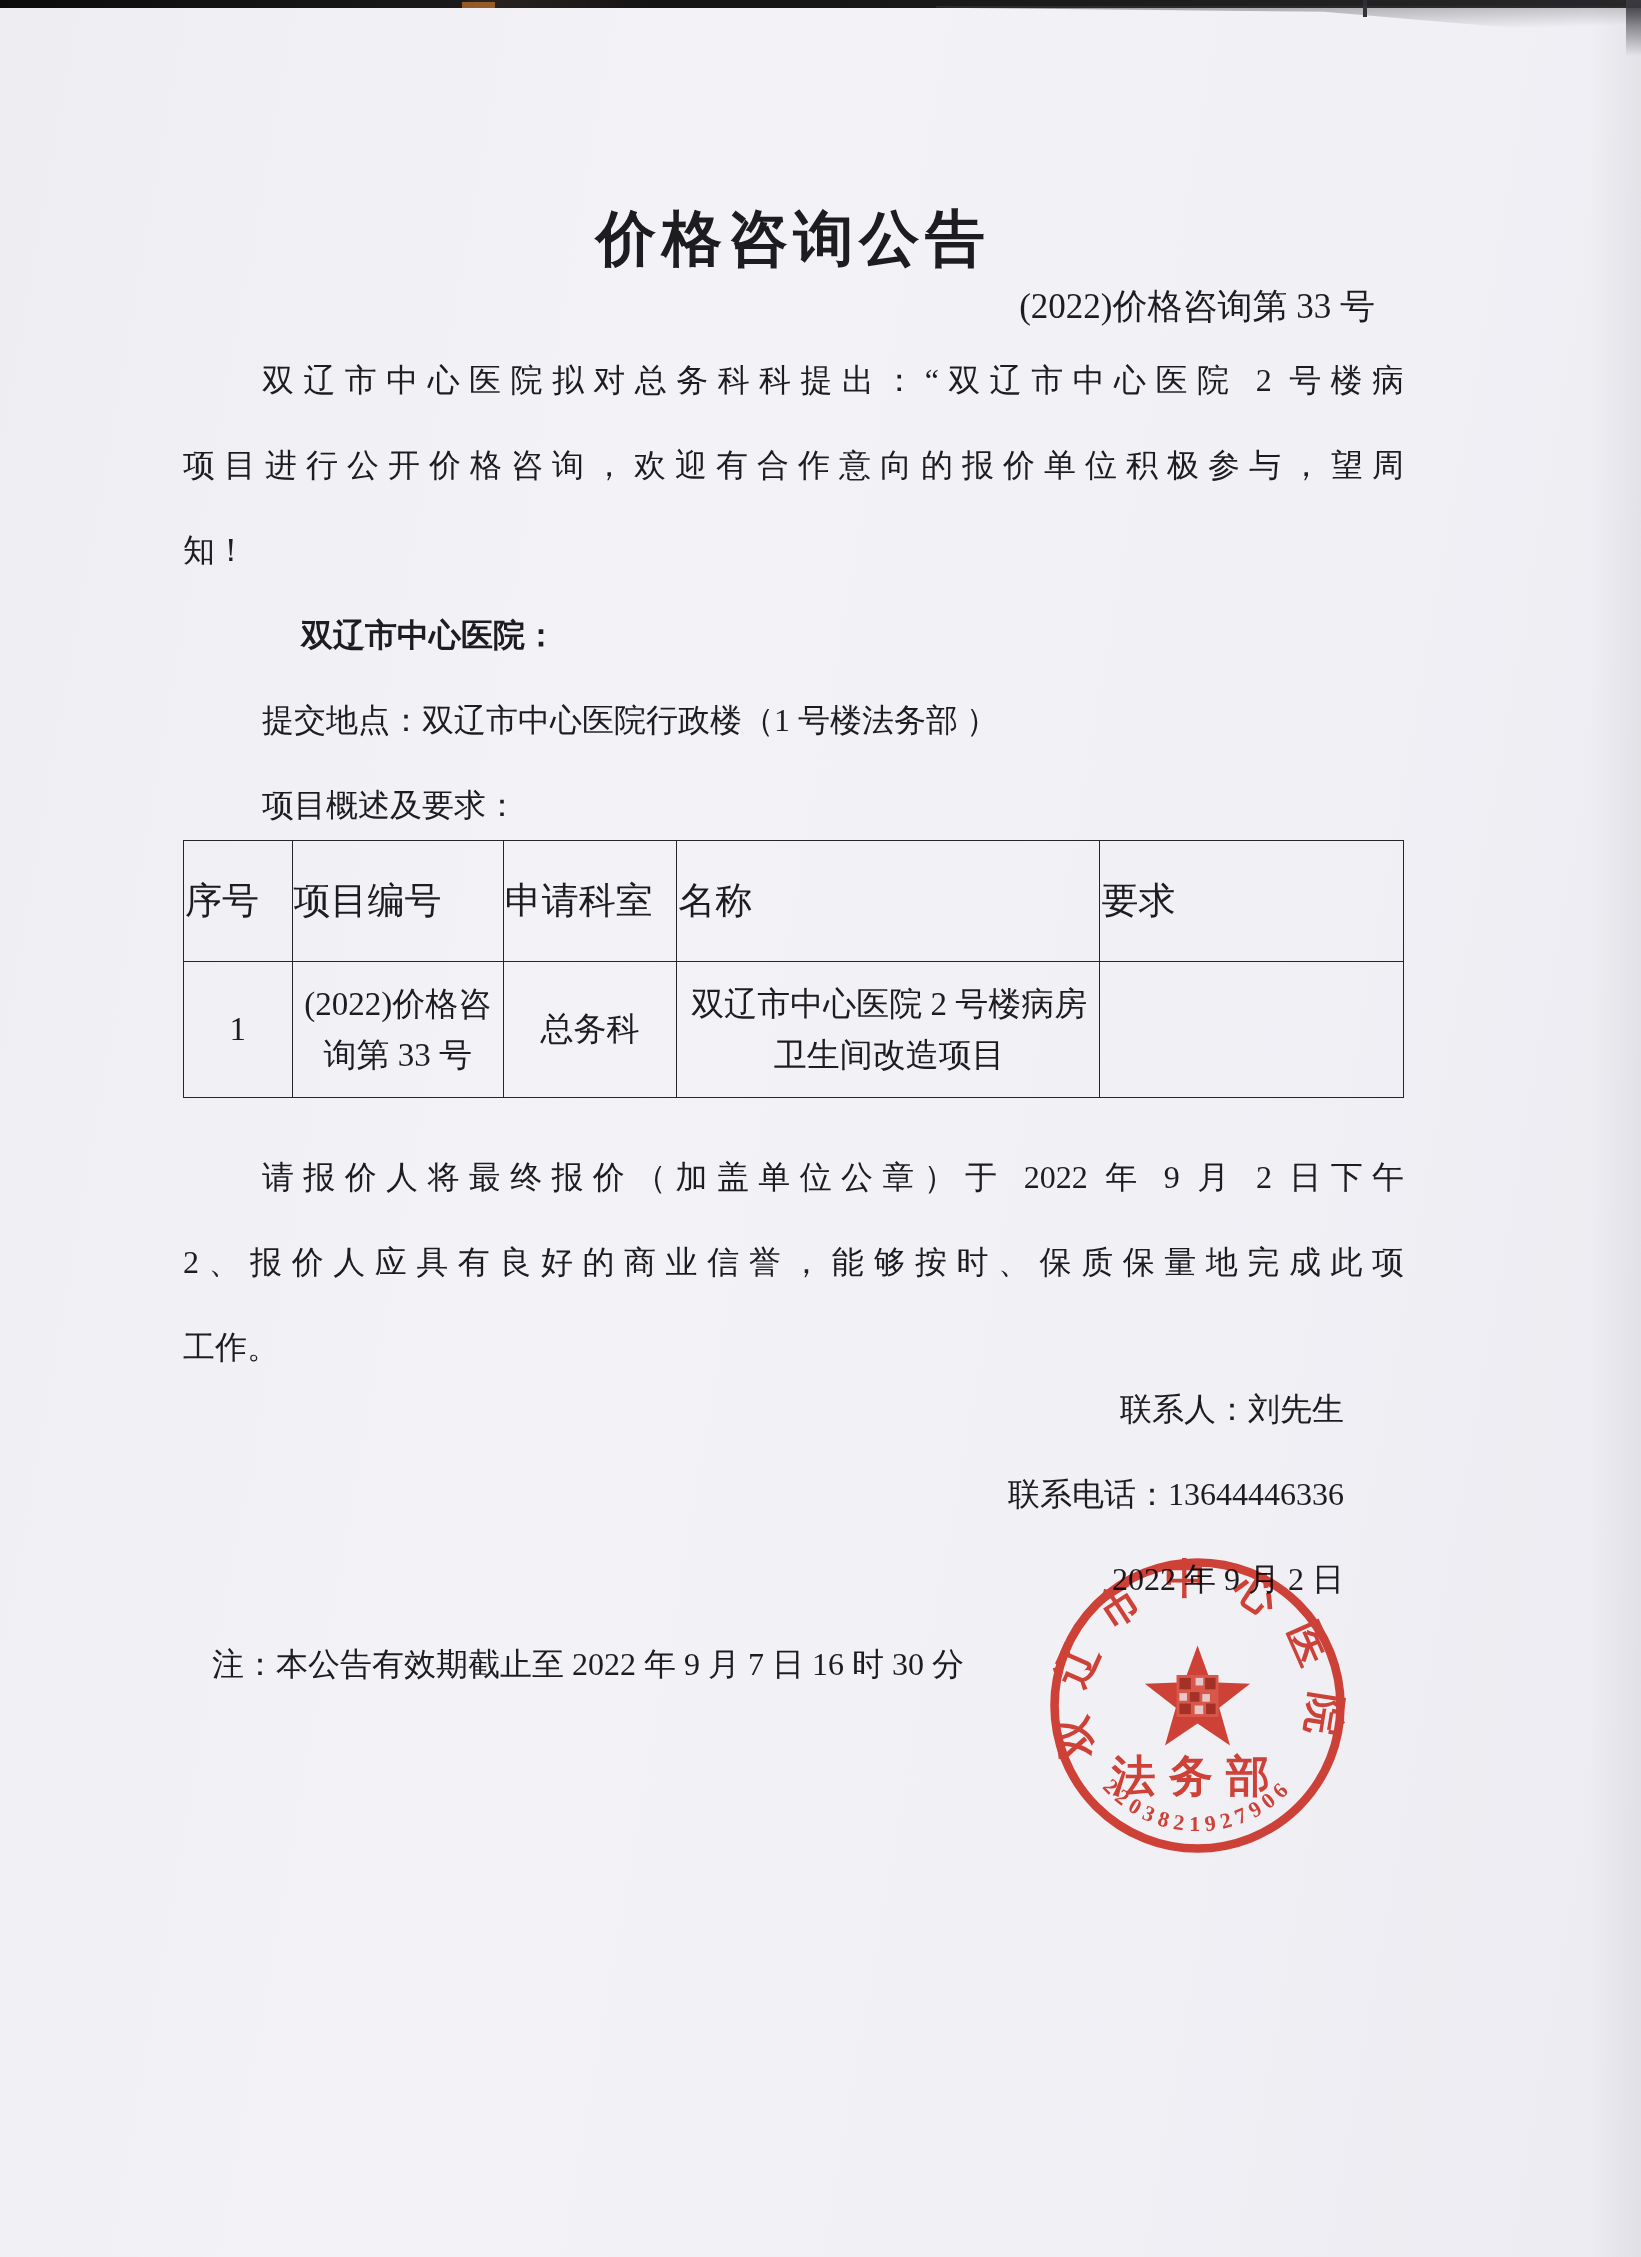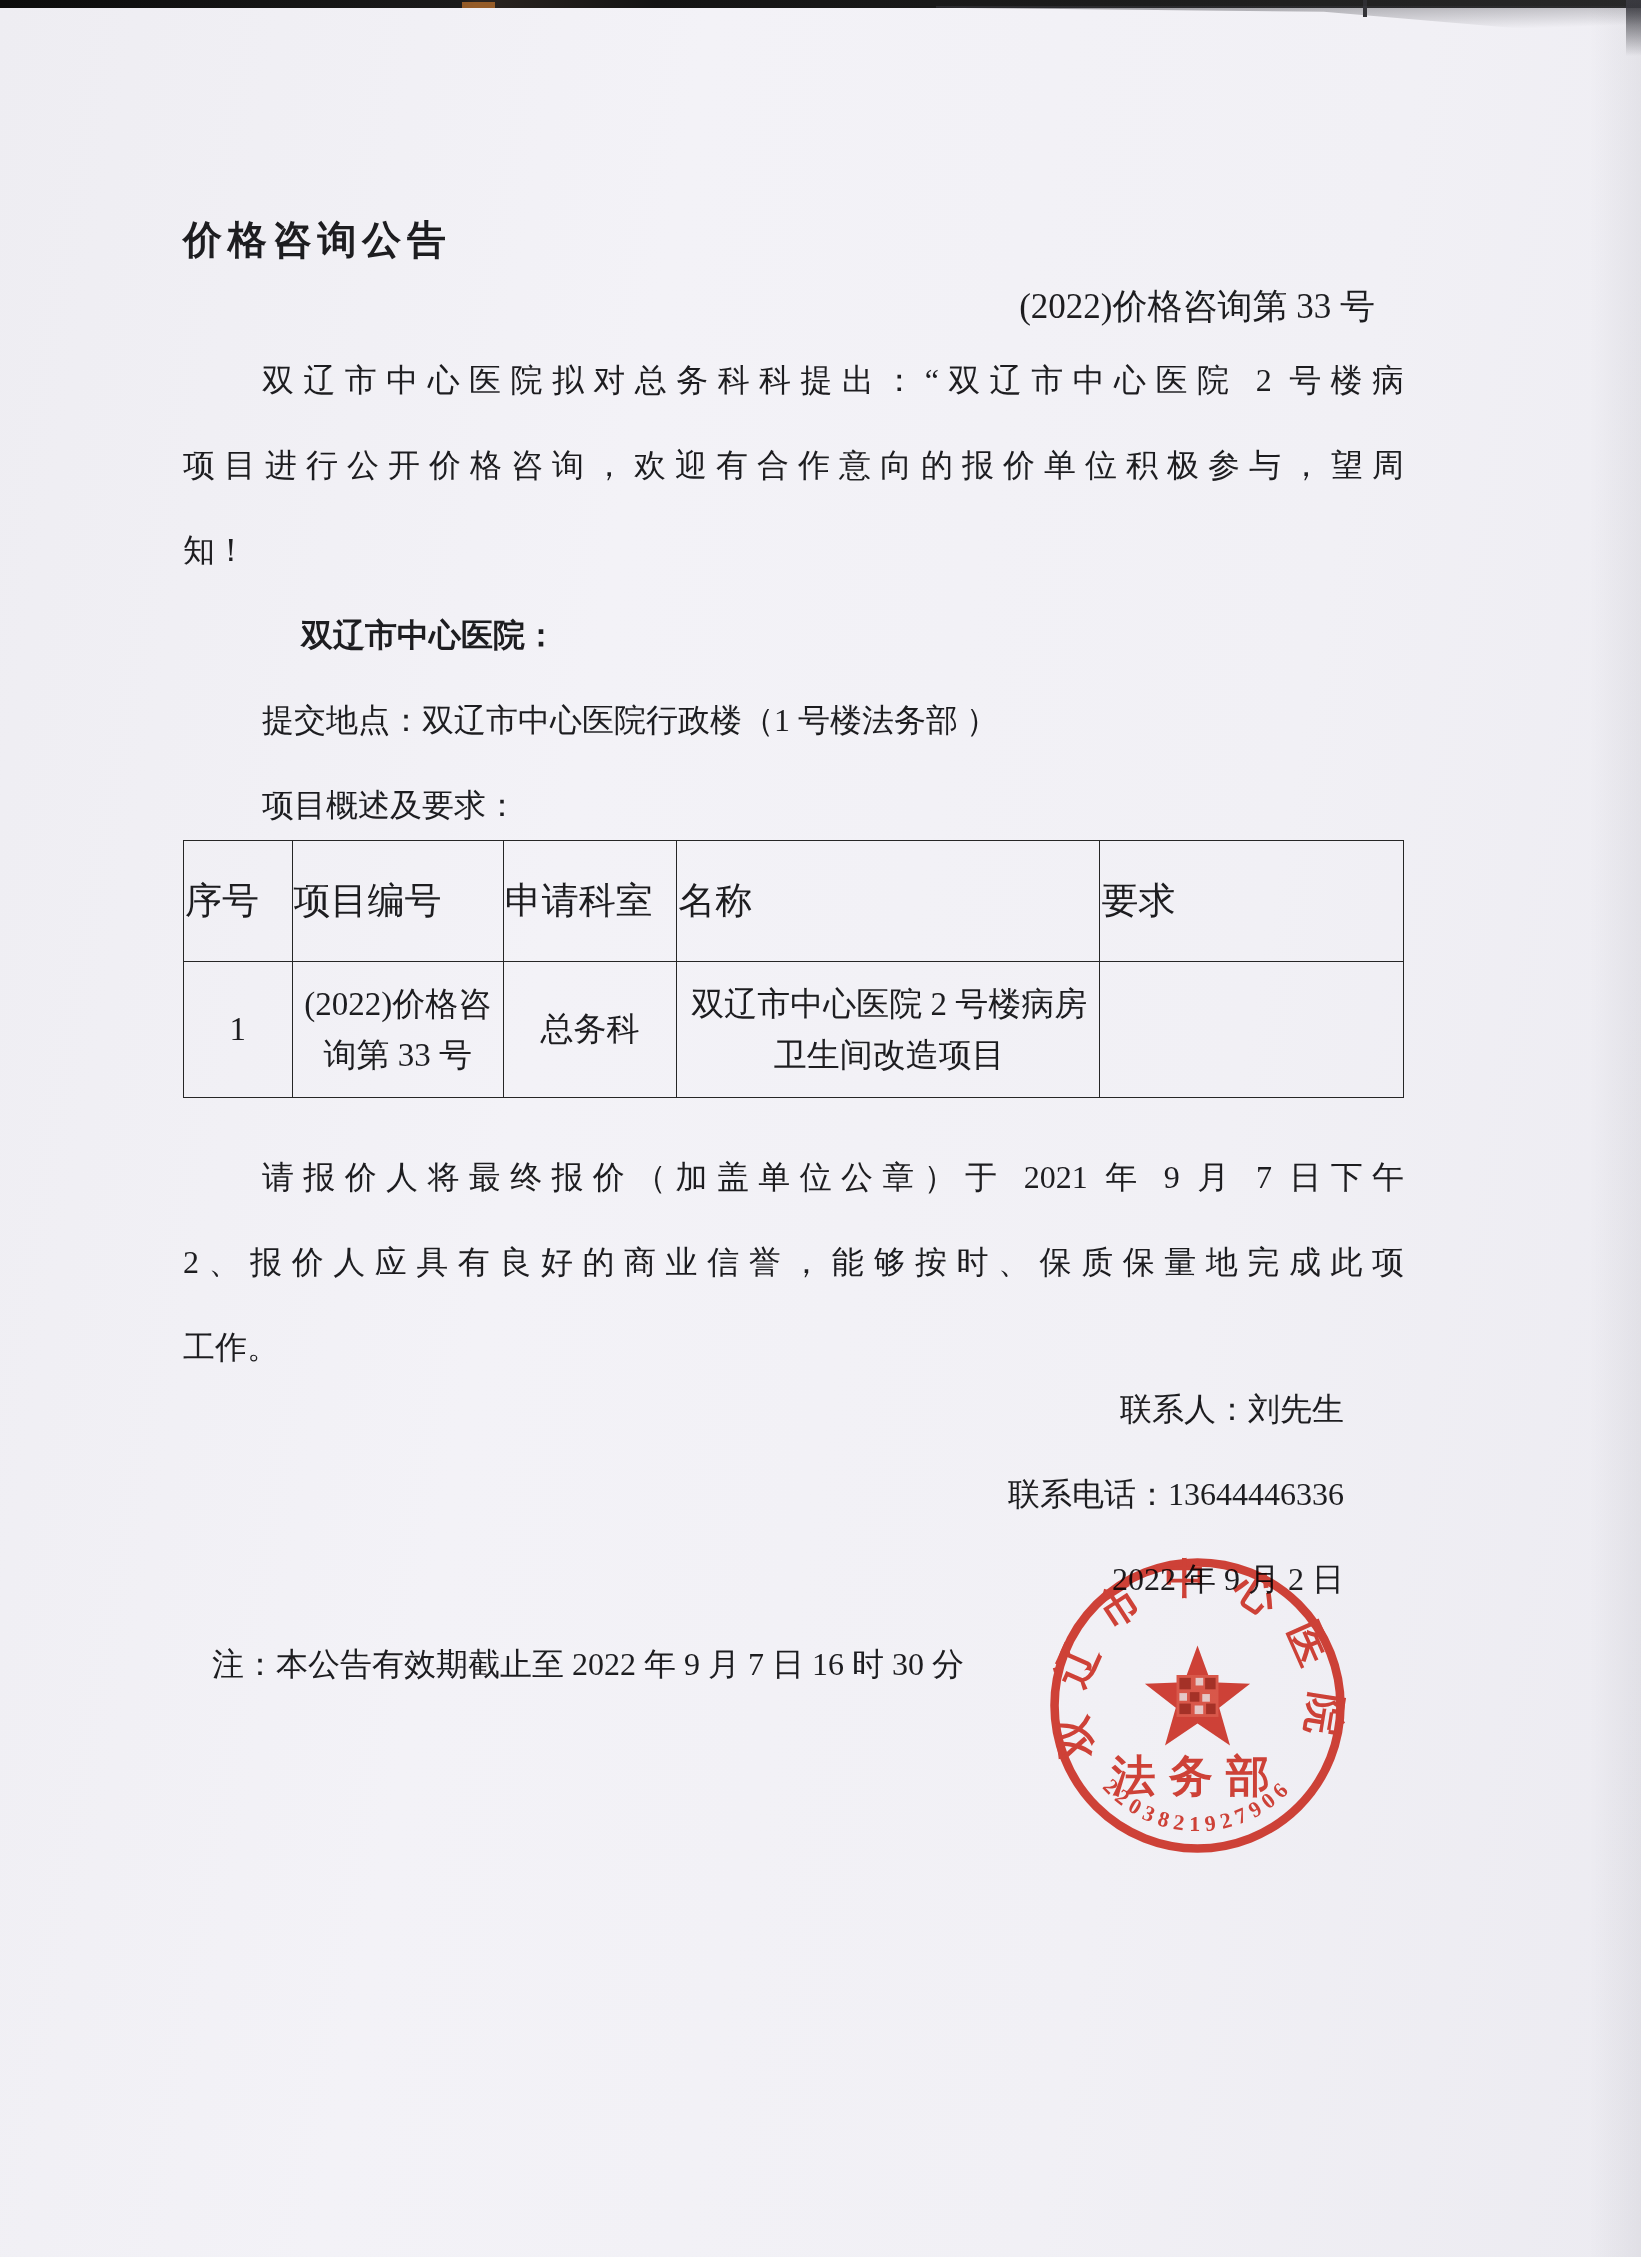--- a/index.html
+++ b/index.html
@@ -16,22 +16,22 @@
   .scan-tick { position:absolute; left:1363px; top:0; width:3.9px; height:17.4px; background:#2f2f33; }
   .scan-wedge { position:absolute; right:0; top:5.8px; width:705px; height:33px;
     background:linear-gradient(178deg, rgba(60,60,66,.55), rgba(60,60,66,0) 75%);
     clip-path:polygon(0 0,100% 0,100% 100%,55% 18%,0 6%); }
   .scan-corner { position:absolute; right:0; top:0; width:15.4px; height:56px;
     background:linear-gradient(180deg,#3a3a40,rgba(58,58,64,0)); }
   .scan-right-shade { position:absolute; right:0; top:0; width:52px; height:2257px;
     background:linear-gradient(270deg,rgba(40,40,50,.06),rgba(40,40,50,0)); }
 
   .content { position:absolute; left:183px; top:0; width:1221px; }
-  .title-row { margin-top:195px; height:89px; line-height:89px; 
-    font-size:39px; font-weight:bold; letter-spacing:5.8px; }
+  .title-row { margin-top:195px; height:89px; line-height:89px; text-align:center;
+    font-size:60px; font-weight:bold; letter-spacing:5.8px; }
   .docno-row { height:54px; line-height:46px; text-align:right; padding-right:29px; font-size:35px; }
   .line { font-size:32px; height:85px; line-height:85px; }
   .j { text-align:justify; text-align-last:justify; }
   .indent { padding-left:79px; }
   .bold { font-weight:bold; }
   .heading-row { padding-left:118px; }
 
   table.doc-table { border-collapse:collapse; margin-top:-7.7px; width:1221px; table-layout:fixed; }
   table.doc-table, .doc-table th, .doc-table td { border:1.9px solid #262626; }
   .doc-table { border-top-width:4.8px; }
@@ -94,21 +94,21 @@
       <tr>
         <td>1</td>
         <td>(2022)价格咨询第 33 号</td>
         <td>总务科</td>
         <td class="cell-name">双辽市中心医院 2 号楼病房卫生间改造项目</td>
         <td></td>
       </tr>
     </tbody>
       </table>
 
-    <div class="line j indent after-table">请报价人将最终报价（加盖单位公章）于 2021 年 9 月 7 日下午</div>
+    <div class="line j indent after-table">请报价人将最终报价（加盖单位公章）于 2022 年 9 月 2 日下午</div>
     <div class="line j">2、报价人应具有良好的商业信誉，能够按时、保质保量地完成此项</div>
     <div class="line">工作。</div>
 
     <div class="contact-block">
       <div class="line r-align">联系人：刘先生</div>
       <div class="line r-align">联系电话：13644446336</div>
       <div class="line r-align">2022 年 9 月 2 日</div>
     </div>
 
     <div class="line note-row">注：本公告有效期截止至 2022 年 9 月 7 日 16 时 30 分</div>

